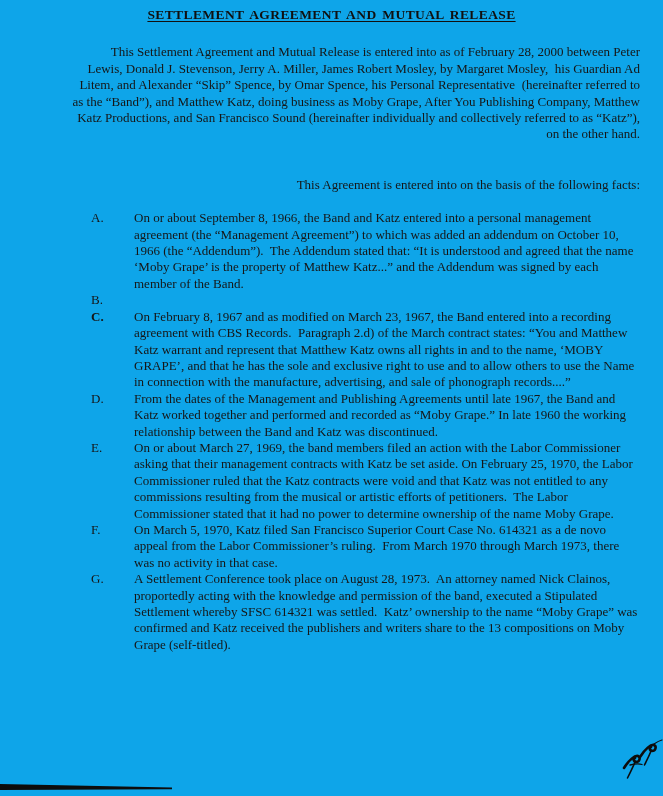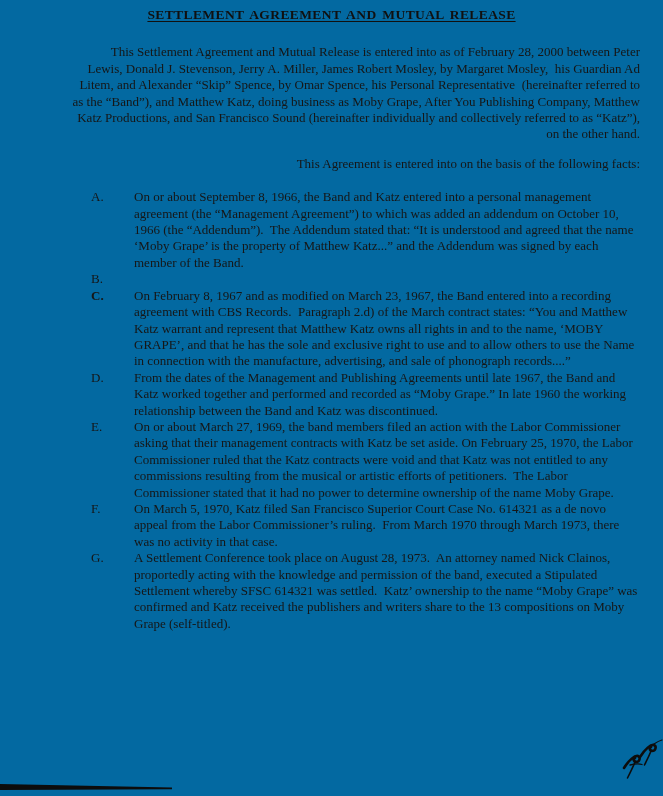--- a/index.html
+++ b/index.html
@@ -5,21 +5,21 @@
   html, body {
     margin: 0;
     padding: 0;
     background: #e8e8e8;
   }
   .page {
     position: relative;
     width: 663px;
     height: 796px;
     margin: 0 auto;
-    background: #0369a1;
+    background: #0ea5e9;
     overflow: hidden;
     font-family: "Liberation Serif", "DejaVu Serif", serif;
     color: #161616;
     font-size: 13px;
     line-height: 16.4px;
     -webkit-font-smoothing: antialiased;
   }
   .doc-title {
     padding-top: 7px;
     text-align: center;
@@ -35,21 +35,21 @@
     margin-left: 68px;
     width: 572px;
   }
   .para {
     margin: 0;
     text-indent: 35px;
     white-space: pre-wrap;
     text-align: right;
   }
   .para.intro { margin-top: 21px; }
-  .para.basis { margin-top: 13px; }
+  .para.basis { margin-top: 34px; }
   .facts { margin-top: 17px; }
   .fact-row {
     display: flex;
     align-items: flex-start;
   }
   .fact-label {
     flex: 0 0 auto;
     width: 43px;
     margin-left: 23px;
     white-space: pre;

